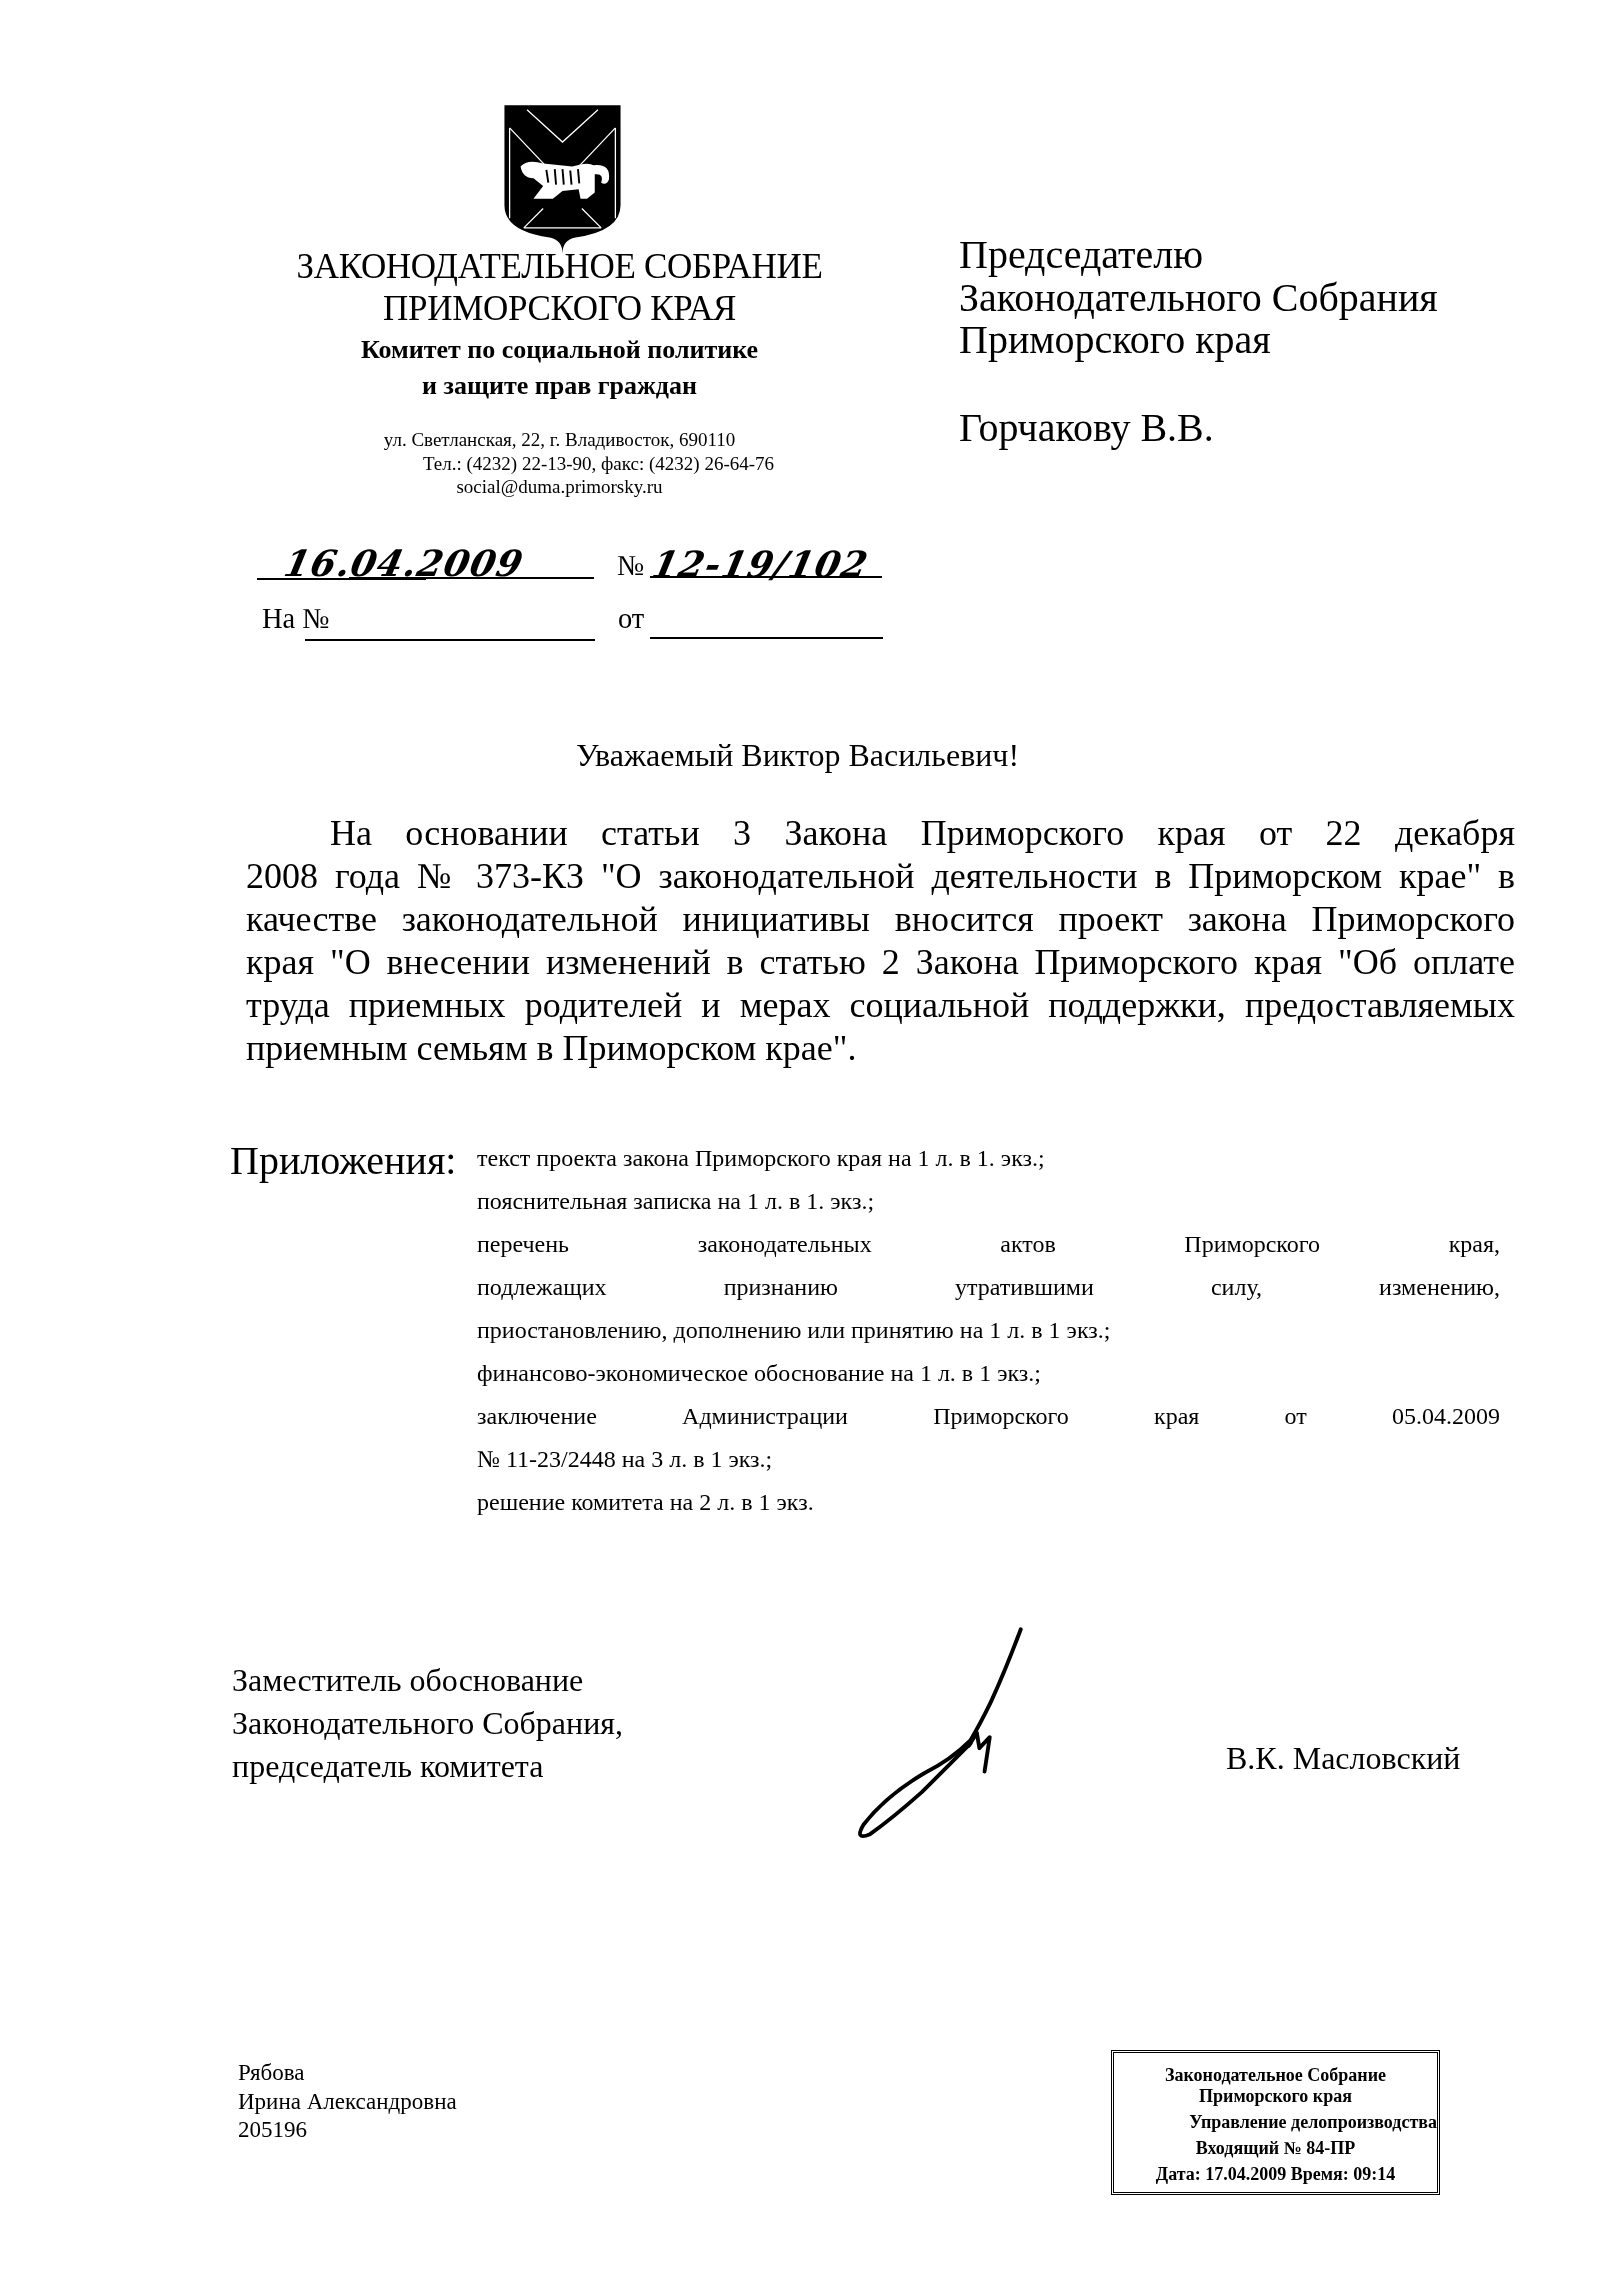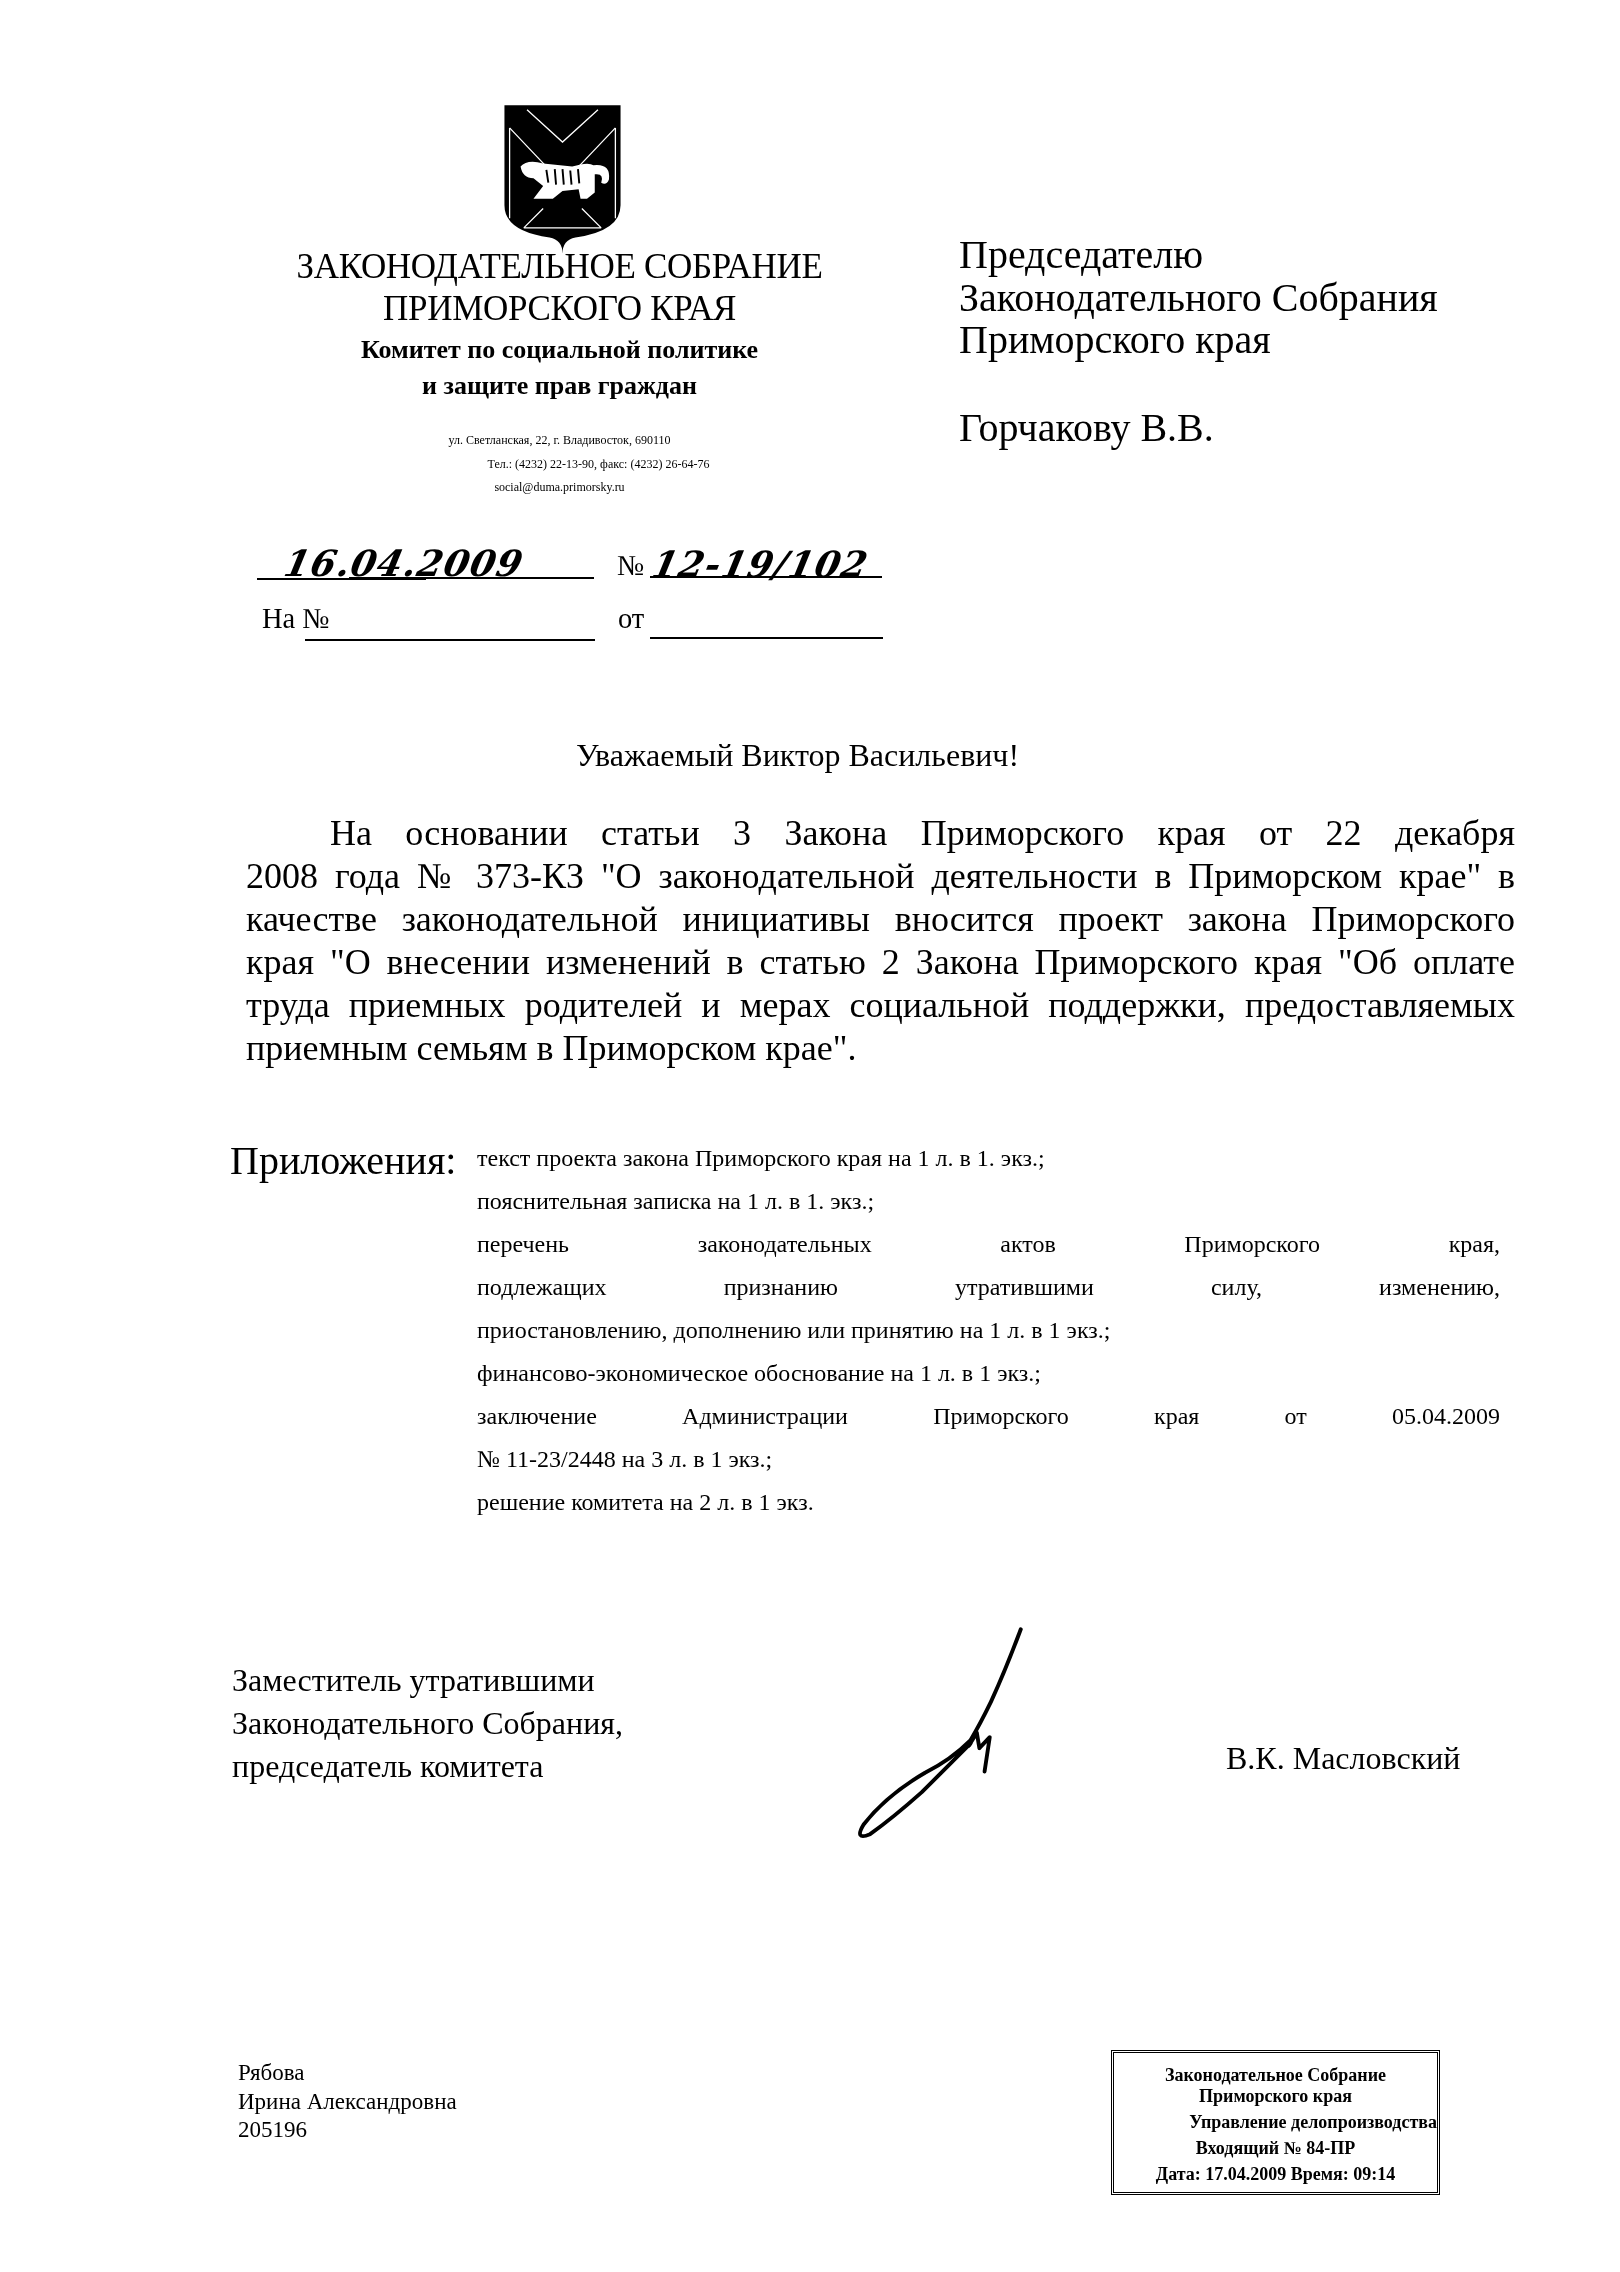--- a/index.html
+++ b/index.html
@@ -7,21 +7,21 @@
       width: 1621px; height: 2273px; position: relative; overflow: hidden;
       font-family: "Liberation Serif", "DejaVu Serif", serif; color: #000;
     }
     .abs { position: absolute; }
     .center { text-align: center; }
 
     
     #emblem { left: 498px; top: 102px; width: 129px; height: 155px; }
     .lh-org { left: 249px; width: 621px; font-size: 35px; line-height: 43px; letter-spacing: -0.3px; }
     .lh-committee { left: 249px; width: 621px; font-size: 26px; font-weight: bold; line-height: 38px; }
-    .lh-contact { left: 249px; width: 621px; font-size: 12px; line-height: 22px; }
+    .lh-contact { left: 249px; width: 621px; font-size: 19px; line-height: 22px; }
 
     
     .addr { left: 959px; font-size: 40px; line-height: 43px; }
 
     
     .reg-line { height: 1.9px; background: #000; }
     .reg-label { font-size: 28.5px; }
     .hand { font-family: "DejaVu Serif", serif; font-style: italic; font-size: 36px; font-weight: bold; letter-spacing: 1.3px; transform: skewX(-12deg); }
 
     
@@ -104,21 +104,21 @@
   <span class="att-line j">перечень законодательных актов Приморского края,</span>
   <span class="att-line j">подлежащих признанию утратившими силу, изменению,</span>
   <span class="att-line">приостановлению, дополнению или принятию на 1 л. в 1 экз.;</span>
   <span class="att-line">финансово-экономическое обоснование на 1 л. в 1 экз.;</span>
   <span class="att-line j">заключение Администрации Приморского края от 05.04.2009</span>
   <span class="att-line">№ 11-23/2448 на 3 л. в 1 экз.;</span>
   <span class="att-line">решение комитета на 2 л. в 1 экз.</span>
 </div>
 
 <div class="abs sig-title">
-  <div>Заместитель утратившими</div>
+  <div>Заместитель обоснование</div>
   <div>Законодательного Собрания,</div>
   <div>председатель комитета</div>
 </div>
 
 <svg id="signature" class="abs" viewBox="0 0 300 360">
   <path d="M278 28 Q255 90 232 140 Q215 175 200 200 Q170 230 130 250 Q70 285 35 330 Q20 355 45 345 Q80 320 125 280 Q165 240 200 205" fill="none" stroke="#000" stroke-width="6" stroke-linecap="round" stroke-linejoin="round"></path>
   <path d="M198 208 L210 188 L214 212 L230 195 L222 248" fill="none" stroke="#000" stroke-width="6" stroke-linecap="round" stroke-linejoin="round"></path>
 </svg>
 
 <div class="abs sig-name">В.К. Масловский</div>

